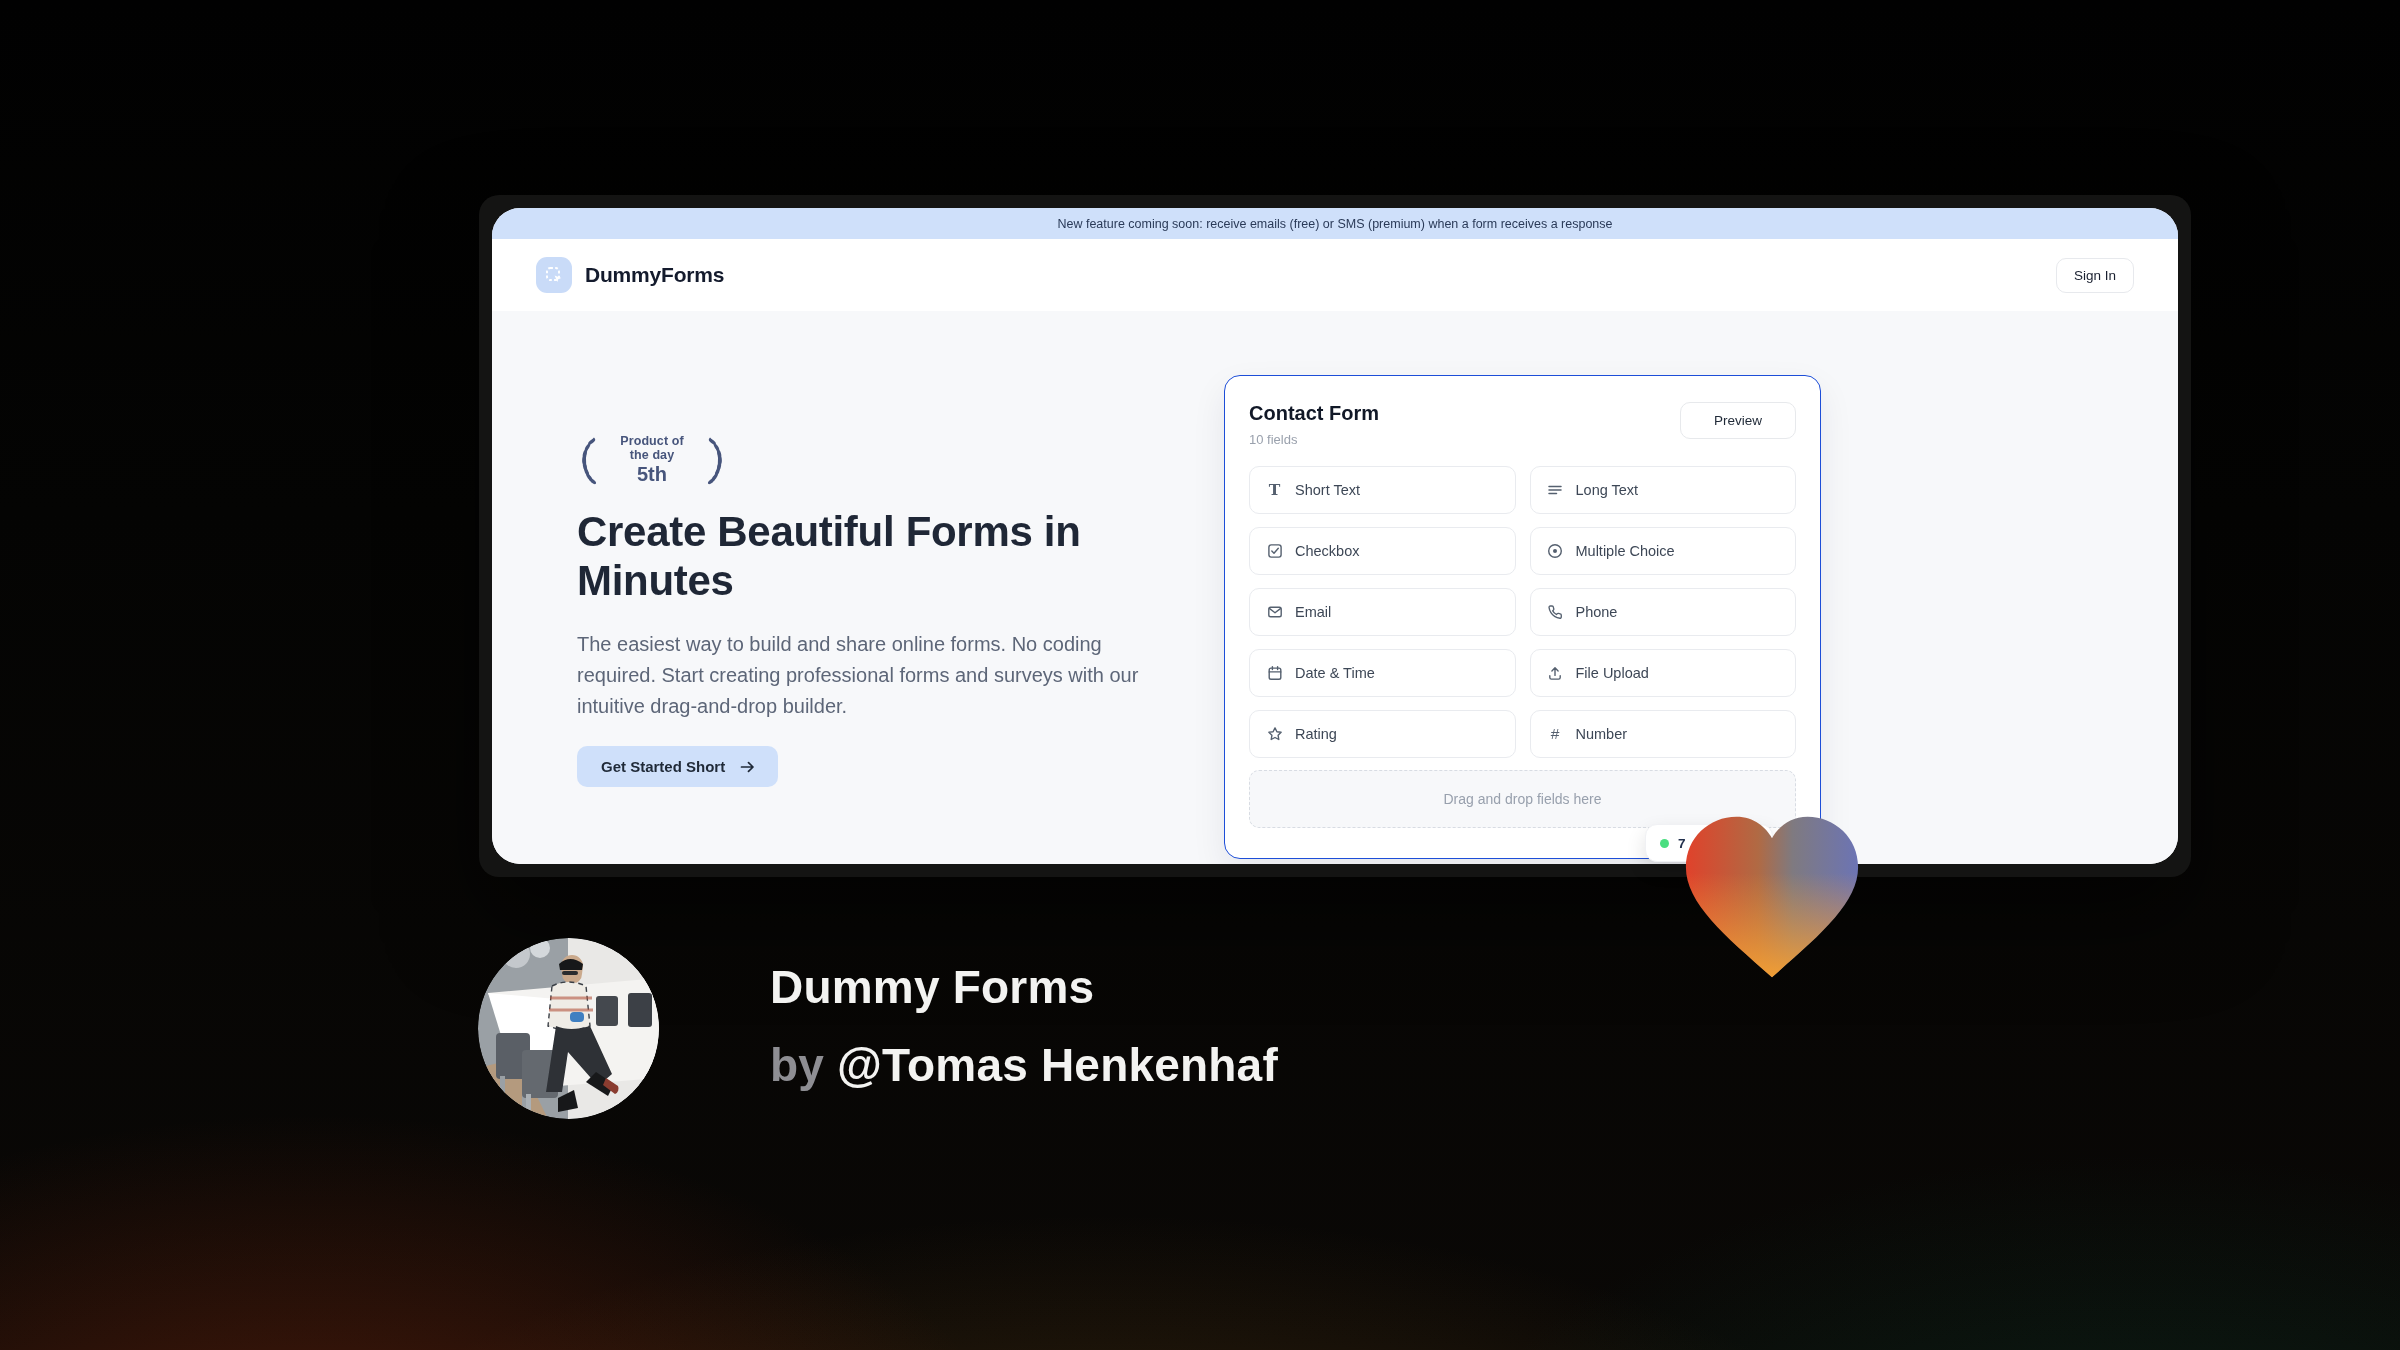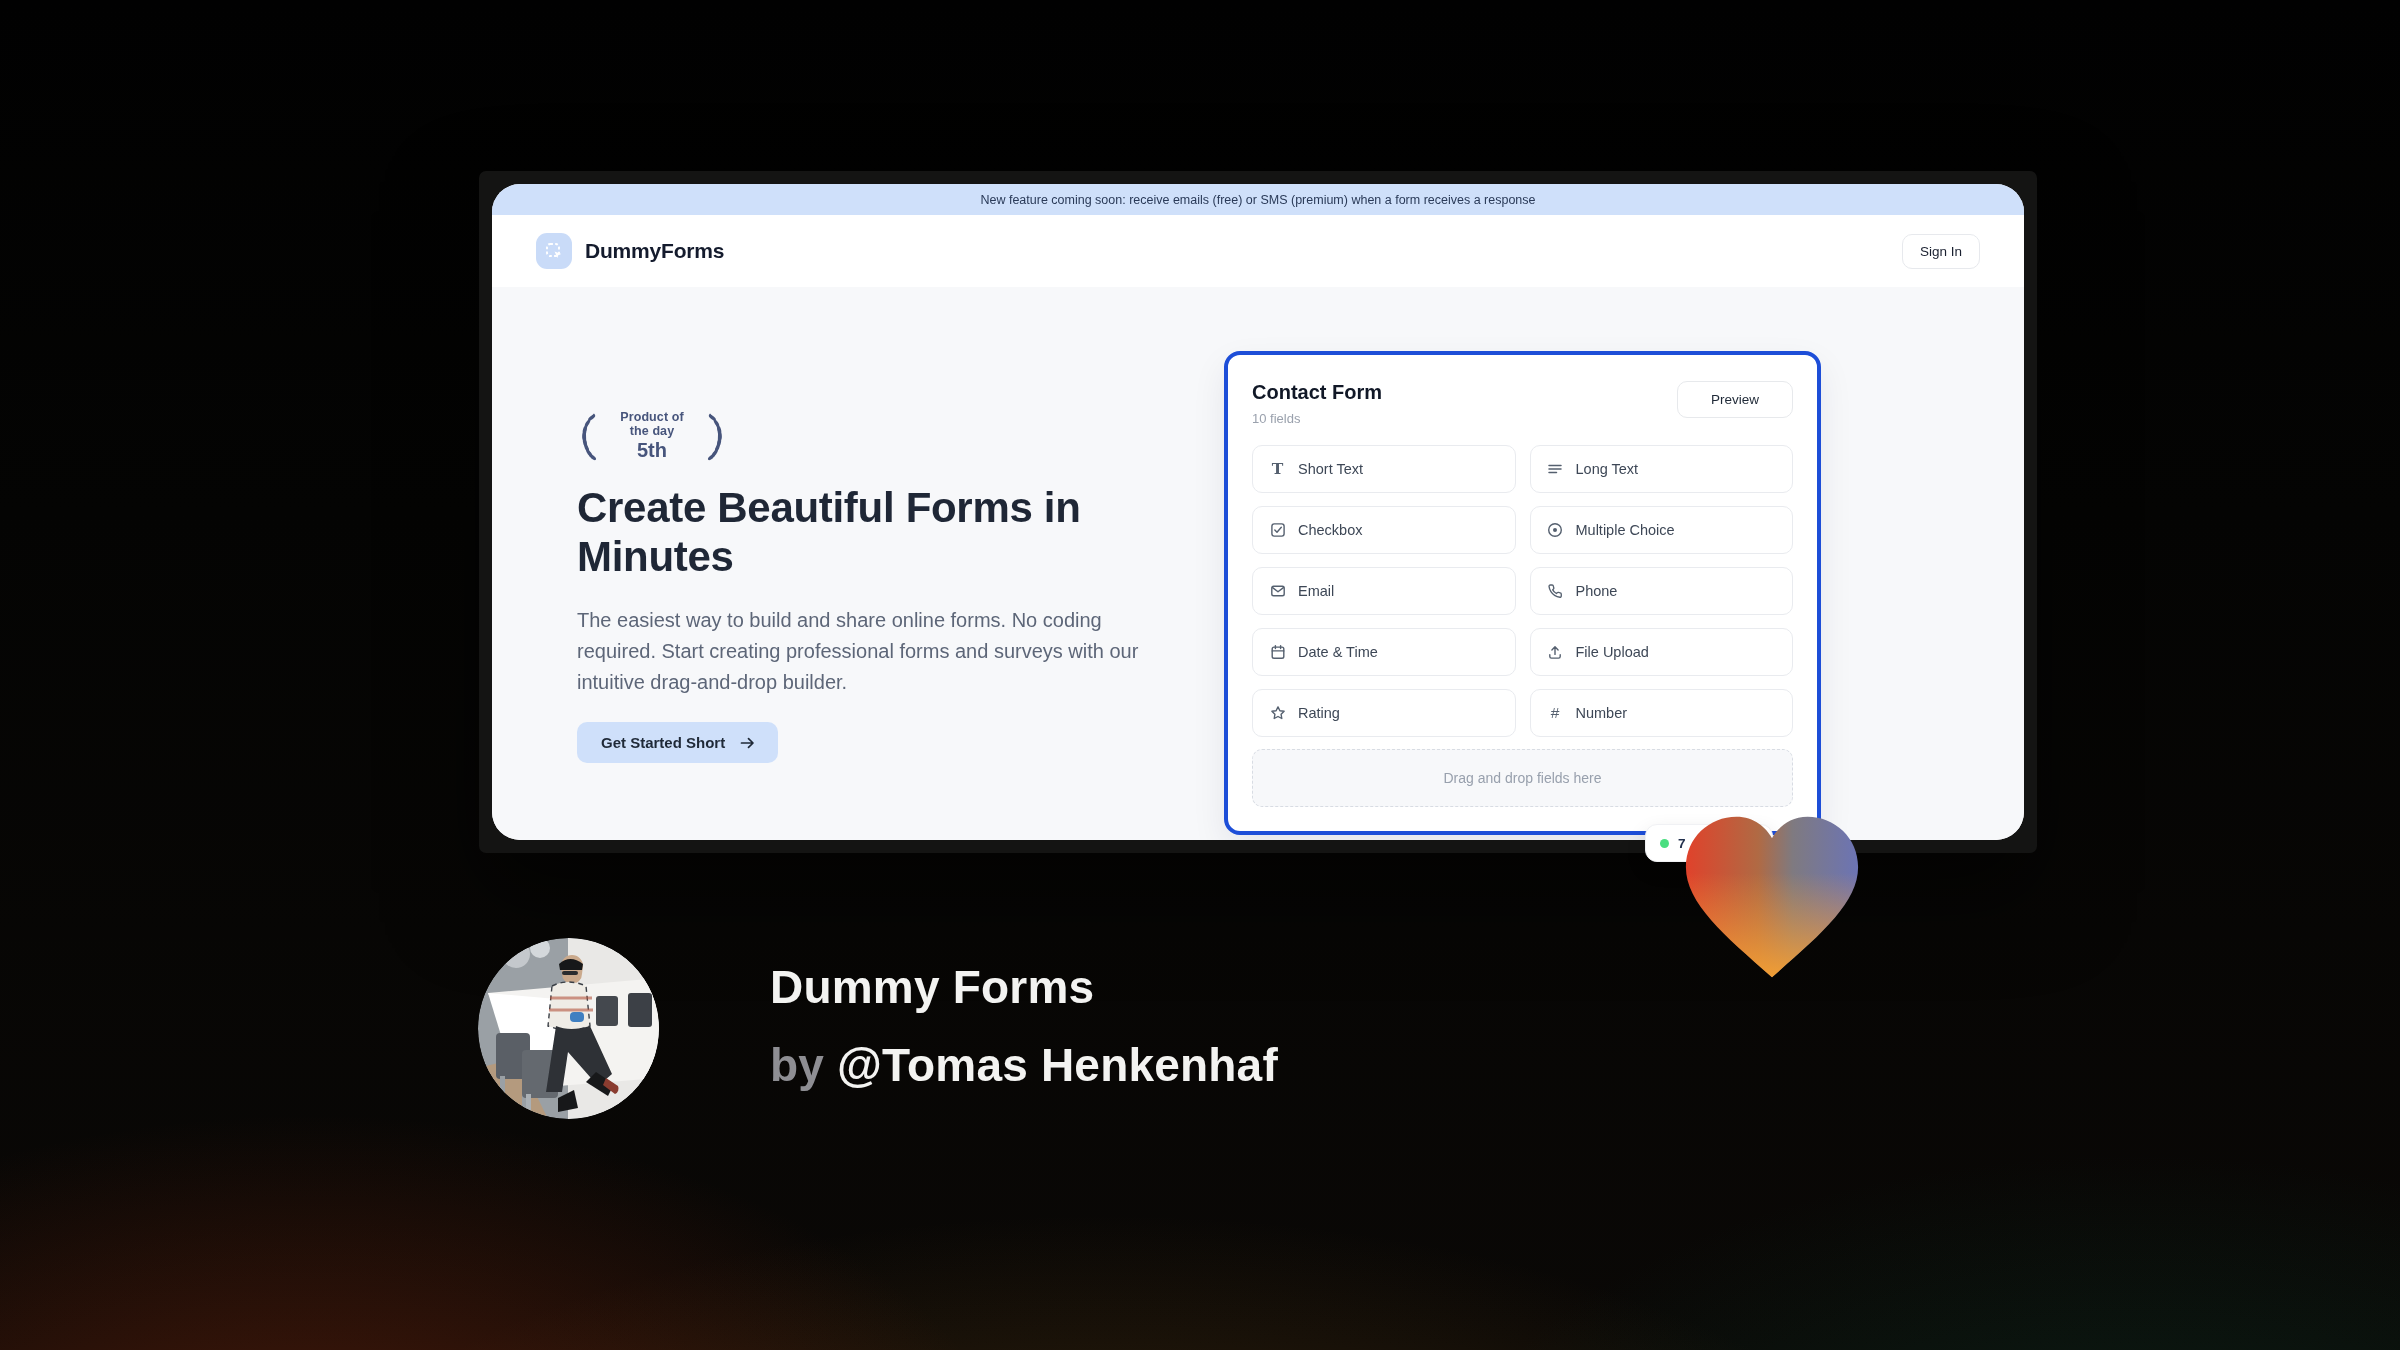--- a/index.html
+++ b/index.html
@@ -5,22 +5,22 @@
   html,body{margin:0;padding:0;width:2400px;height:1350px;overflow:hidden;background:#000;}
   *{box-sizing:border-box;}
   .stage{position:relative;width:2400px;height:1350px;font-family:"Liberation Sans","DejaVu Sans",sans-serif;
     background:
       radial-gradient(1150px 640px at 13% 112%, rgba(138,44,14,.52), rgba(0,0,0,0) 62%),
       radial-gradient(1500px 720px at 46% 122%, rgba(146,94,26,.40), rgba(0,0,0,0) 60%),
       radial-gradient(1150px 620px at 89% 114%, rgba(14,88,62,.30), rgba(0,0,0,0) 62%),
       linear-gradient(180deg,#010101 0%,#040403 38%,#0a0806 100%);}
 
   
-  .window{position:absolute;left:479px;top:171px;width:1558px;height:682px;background:#141413;
-    border-radius:7px;padding:13px;box-shadow:0 40px 90px rgba(0,0,0,.55);z-index:2;}
+  .window{position:absolute;left:479px;top:195px;width:1712px;height:682px;background:#141413;
+    border-radius:20px;padding:13px;box-shadow:0 40px 90px rgba(0,0,0,.55);z-index:2;}
   .screen{width:100%;height:100%;border-radius:28px;overflow:hidden;background:#f7f8fa;display:flex;flex-direction:column;}
   .banner{height:31px;flex:0 0 31px;background:#cfe0fa;display:flex;align-items:center;justify-content:center;
     font-size:12.5px;color:#2a3a58;}
   .header{height:72px;flex:0 0 72px;background:#ffffff;display:flex;align-items:center;justify-content:space-between;
     padding:0 44px;}
   .brand{display:flex;align-items:center;gap:13px;}
   .brand-icon{width:36px;height:36px;border-radius:11px;background:#c9dbf8;display:flex;align-items:center;justify-content:center;}
   .brand-name{font-size:21px;font-weight:700;color:#141b2d;letter-spacing:-.2px;}
   .signin{background:#fff;border:1px solid #e7e9ed;border-radius:10px;padding:9px 17px;font-size:13.5px;
     font-weight:500;color:#1a2030;cursor:pointer;font-family:inherit;}
@@ -32,21 +32,21 @@
   .award-text{text-align:center;}
   .award-line1{font-size:12.5px;font-weight:700;letter-spacing:.1px;}
   .award-line2{font-size:20px;font-weight:700;margin-top:1px;}
   .laurel{flex:0 0 auto;}
   .hero-title{font-size:42px;line-height:1.17;font-weight:700;color:#1f2736;margin:0 0 24px;width:540px;letter-spacing:-.3px;}
   .hero-desc{font-size:20px;line-height:1.55;color:#5d6678;margin:0 0 24px;width:578px;}
   .cta{display:inline-flex;align-items:center;gap:14px;background:#cfe0fa;border:none;border-radius:10px;
     padding:12px 22px 12px 24px;font-size:15px;font-weight:600;color:#1f2937;cursor:pointer;font-family:inherit;}
 
   
-  .card{position:absolute;left:732px;top:64px;width:597px;height:484px;background:#fff;border:4px solid #1d4ed8;
+  .card{position:absolute;left:732px;top:64px;width:597px;height:484px;background:#fff;border:1px solid #1d4ed8;
     border-radius:16px;box-shadow:0 14px 34px rgba(20,30,60,.08);padding:26px 24px 22px;}
   .card-head{display:flex;justify-content:space-between;align-items:flex-start;}
   .card-title{font-size:20px;font-weight:700;color:#111827;}
   .card-sub{font-size:13px;color:#9aa1ad;margin-top:7px;}
   .preview-btn{background:#fff;border:1px solid #e7e9ec;border-radius:10px;padding:10px 33px;font-size:13.5px;
     font-weight:500;color:#1f2937;cursor:pointer;font-family:inherit;}
   .fields{display:grid;grid-template-columns:1fr 1fr;gap:13px 14px;margin-top:19px;}
   .field-tile{display:flex;align-items:center;gap:12px;height:48px;padding:0 16px;background:#fff;
     border:1px solid #e9ebef;border-radius:10px;cursor:grab;}
   .field-tile .ficon{width:17px;display:flex;align-items:center;justify-content:center;color:#55606f;flex:0 0 17px;}

